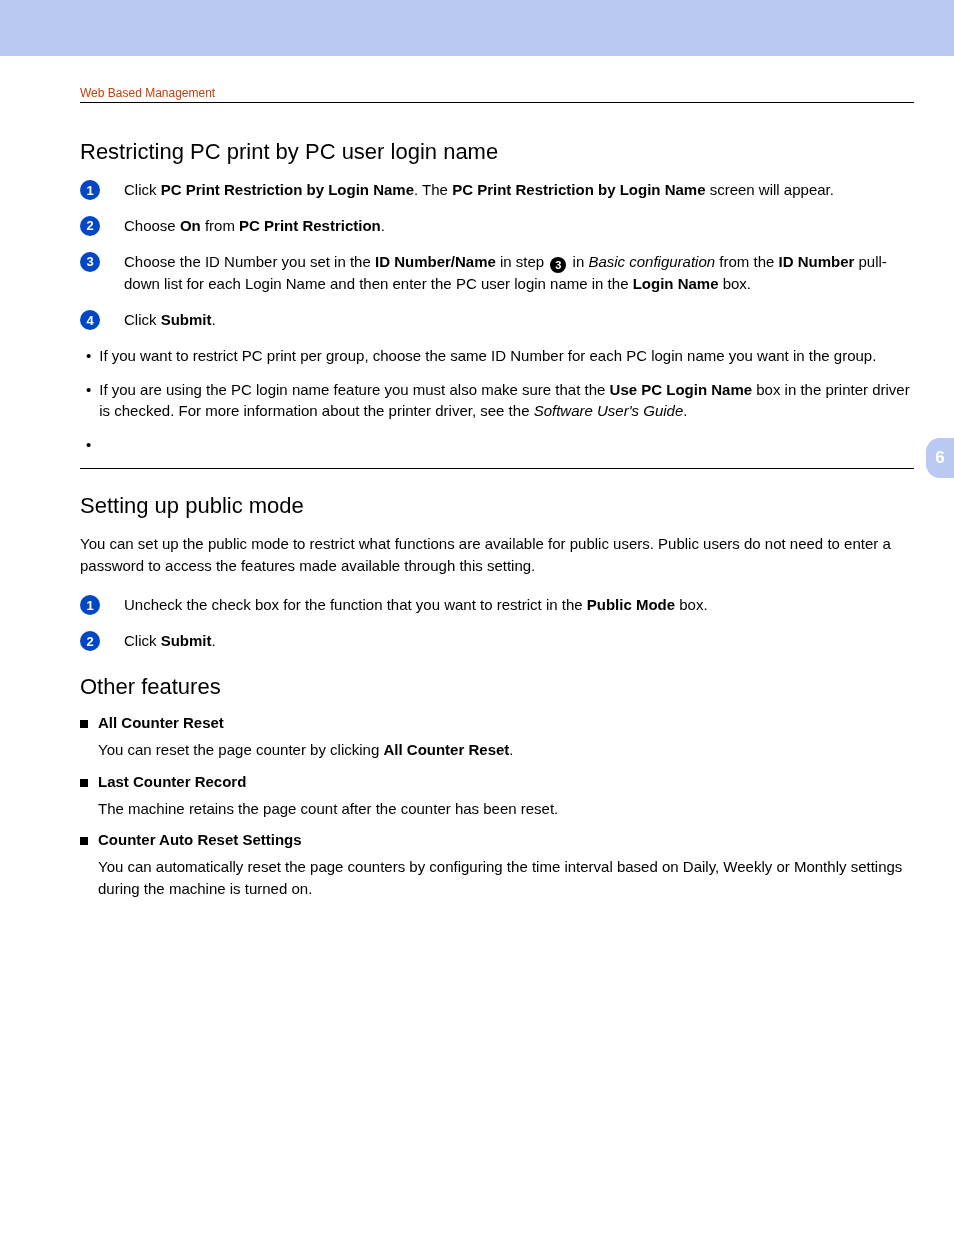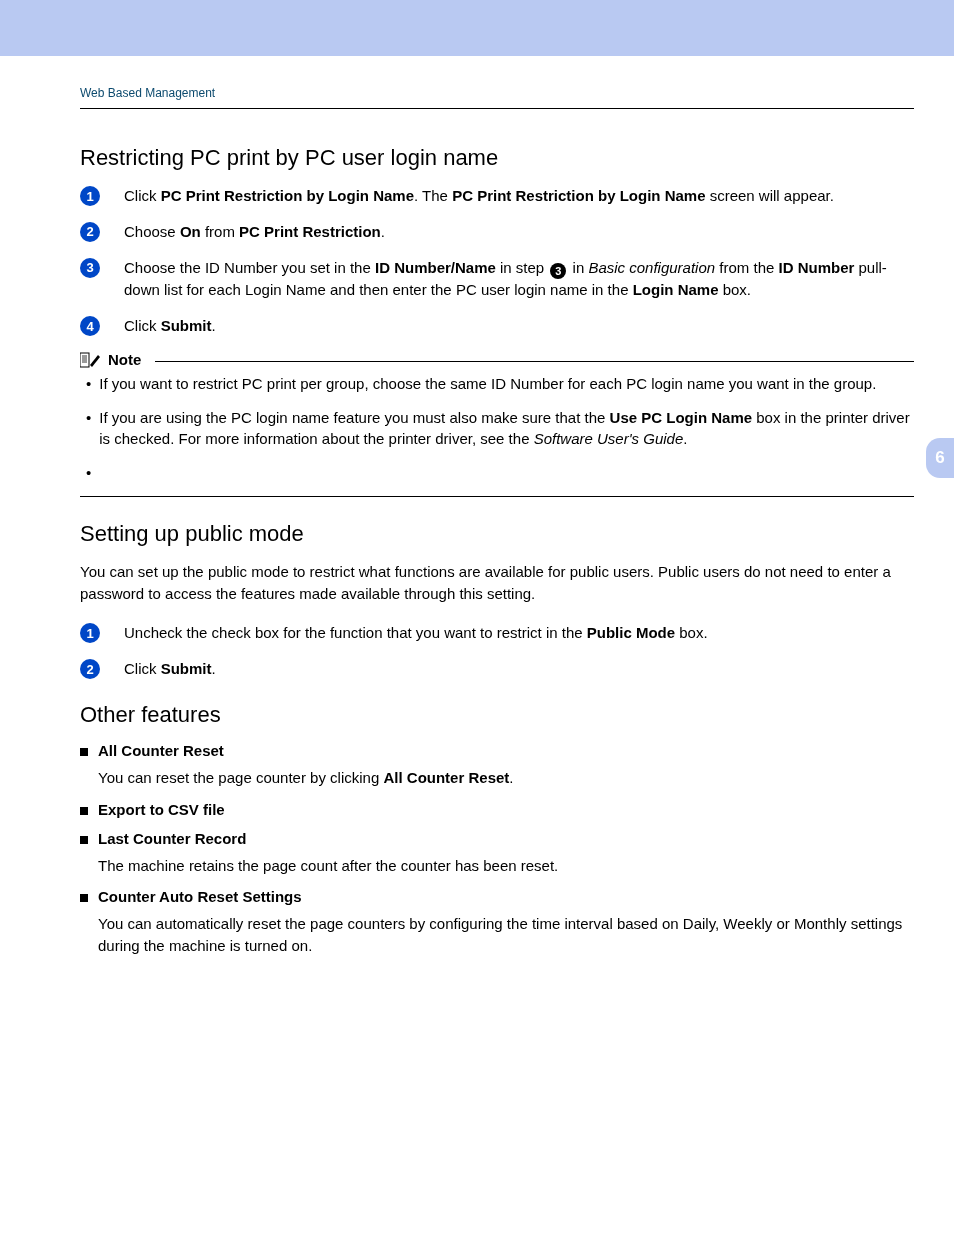--- a/index.html
+++ b/index.html
@@ -5,21 +5,21 @@
   * { box-sizing: border-box; margin: 0; padding: 0; }
   body {
     font-family: Arial, Helvetica, sans-serif;
     font-size: 15px;
     color: #000;
     background: #fff;
     width: 954px;
   }
   .topbar { height: 56px; background: #b9c9f2; }
   .content { padding: 30px 40px 0 80px; }
-  .breadcrumb { font-size: 12px; color: #0c4a6e; margin-bottom: 8px; }
+  .breadcrumb { font-size: 12px; color: #c2410c; margin-bottom: 2px; }
   .hr-thin { border: none; border-top: 1px solid #000; margin-bottom: 36px; }
   .section-title { font-size: 22px; font-weight: normal; margin-bottom: 14px; }
   .para { line-height: 1.45; margin-bottom: 18px; }
   .step-list { list-style: none; }
   .step-item { display: flex; align-items: flex-start; margin-bottom: 14px; }
   .step-badge {
     flex-shrink: 0;
     width: 20px; height: 20px;
     border-radius: 50%;
     background: #0047c7;
@@ -106,32 +106,20 @@
       </li>
       <li class="step-item">
         <span class="step-badge">4</span>
         <span class="step-text">
           <span>Click </span><span class="b">Submit</span><span>.</span>
         </span>
       </li>
     </ul>
 
     <div class="note-block">
-      <div class="note-header">
-        <svg class="note-icon" viewBox="0 0 22 18">
-          <rect x="0" y="2" width="9" height="14" fill="none" stroke="#000" stroke-width="1"></rect>
-          <line x1="2" y1="5" x2="7" y2="5" stroke="#000" stroke-width="0.8"></line>
-          <line x1="2" y1="7" x2="7" y2="7" stroke="#000" stroke-width="0.8"></line>
-          <line x1="2" y1="9" x2="7" y2="9" stroke="#000" stroke-width="0.8"></line>
-          <line x1="2" y1="11" x2="7" y2="11" stroke="#000" stroke-width="0.8"></line>
-          <path d="M 10 14 L 18 4 L 20 6 L 12 16 Z" fill="#000"></path>
-        </svg>
-        <span class="note-label">Note</span>
-        <span class="note-line"></span>
-      </div>
       <ul class="note-list">
         <li>
             <span class="note-bullet">•</span>
             <span>If you want to restrict PC print per group, choose the same ID Number for each PC login name you want in the group.</span>
           </li>
         <li>
             <span class="note-bullet">•</span>
           <span>
             <span>If you are using the PC login name feature you must also make sure that the </span><span class="b">Use PC Login Name</span><span> box in the printer driver is checked. For more information about the printer driver, see the </span><span class="i">Software User's Guide</span><span>.</span>
           </span>
@@ -166,24 +154,20 @@
       <li class="feature-item">
         <div class="feature-head">
             <span class="sq"></span>
             <span class="b">All Counter Reset</span>
           </div>
         <div class="feature-desc">
           <span>You can reset the page counter by clicking </span><span class="b">All Counter Reset</span><span>.</span>
         </div>
       </li>
       <li class="feature-item">
-        <div class="feature-head">
-            <span class="sq"></span>
-            <span class="b">Export to CSV file</span>
-          </div>
       </li>
       <li class="feature-item">
         <div class="feature-head">
             <span class="sq"></span>
             <span class="b">Last Counter Record</span>
           </div>
         <div class="feature-desc">The machine retains the page count after the counter has been reset.</div>
       </li>
       <li class="feature-item">
         <div class="feature-head">

